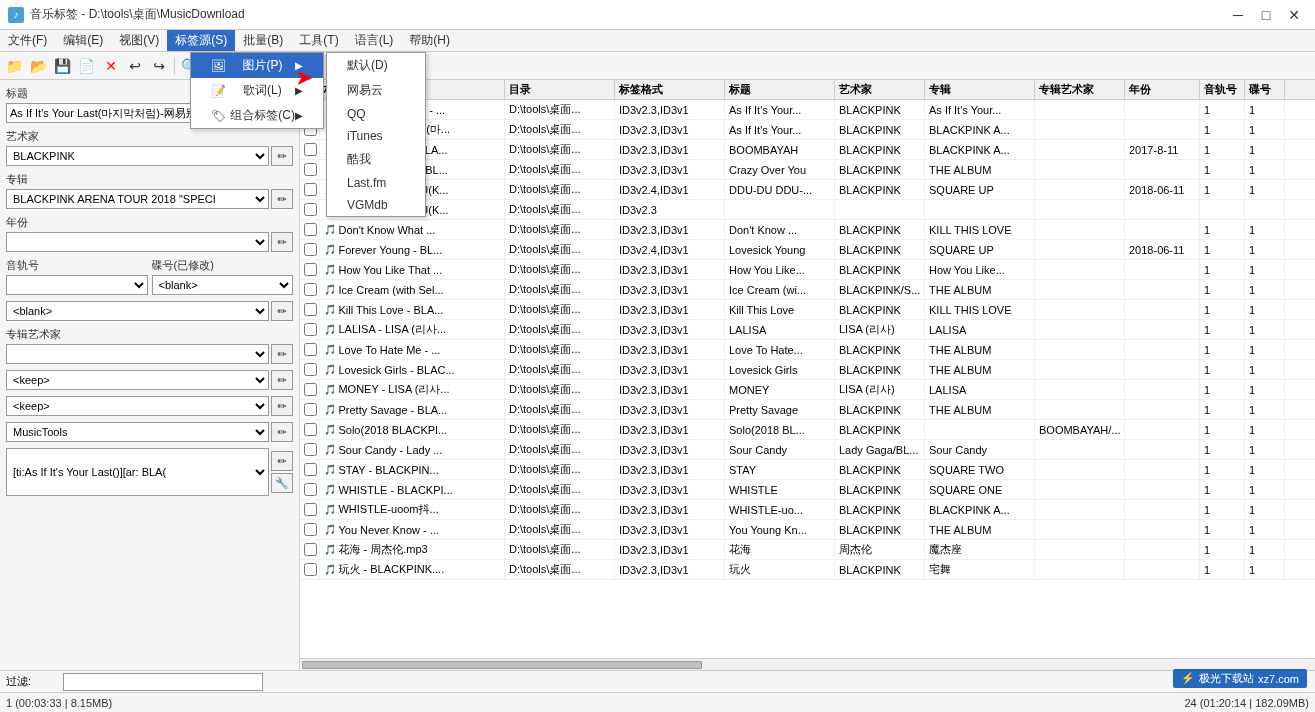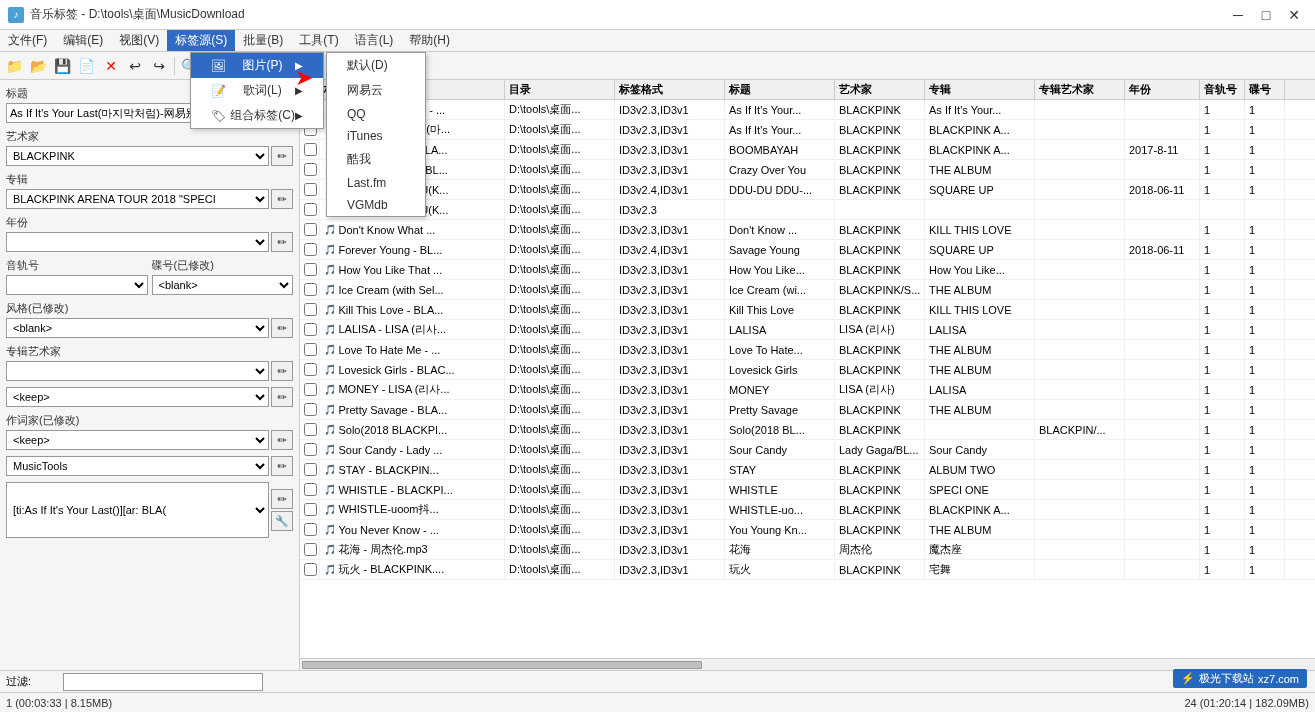--- a/index.html
+++ b/index.html
@@ -177,21 +177,20 @@
         <div class="field-label">碟号(已修改)</div>
         <div class="field-row">
           <select class="field-select">
             <option>&lt;blank&gt;</option>
           </select>
         </div>
       </div>
     </div>
 
     <div class="field-group">
-      <div class="field-label">风格(已修改)</div>
       <div class="field-row">
         <select class="field-select">
           <option>&lt;blank&gt;</option>
         </select>
         <button class="field-btn">✏</button>
       </div>
     </div>
 
     <div class="field-group">
       <div class="field-label">专辑艺术家</div>
@@ -206,41 +205,40 @@
     <div class="field-group">
       <div class="field-row">
         <select class="field-select">
           <option>&lt;keep&gt;</option>
         </select>
         <button class="field-btn">✏</button>
       </div>
     </div>
 
     <div class="field-group">
-      <div class="field-label">作词家(已修改)</div>
       <div class="field-row">
         <select class="field-select">
           <option>&lt;keep&gt;</option>
         </select>
         <button class="field-btn">✏</button>
       </div>
     </div>
 
     <div class="field-group">
       <div class="field-row">
         <select class="field-select">
           <option>MusicTools</option>
         </select>
         <button class="field-btn">✏</button>
       </div>
     </div>
 
     <div class="field-group">
       <div class="field-row">
-        <select class="field-select" style="height:56px; flex:1;">
+        <select class="field-select" style="height:48px; flex:1;">
           <option>[ti:As If It's Your Last()][ar: BLA(</option>
         </select>
         <div style="display:flex;flex-direction:column;gap:2px;">
           <button class="field-btn">✏</button>
           <button class="field-btn">🔧</button>
         </div>
       </div>
     </div>
   </div>
 
@@ -366,21 +364,21 @@
           <div class="file-cell col-trackno">1</div>
           <div class="file-cell col-diskno">1</div>
         </div>
         <div class="file-row">
           <div class="file-cell col-check">
             <input type="checkbox" style="margin: 0px;">
           </div>
           <div class="file-cell col-filename"><span style="color:#666;margin-right:2px;font-size:10px;">🎵</span>Forever Young - BL...</div>
           <div class="file-cell col-dir">D:\tools\桌面...</div>
           <div class="file-cell col-tagfmt">ID3v2.4,ID3v1</div>
-          <div class="file-cell col-title">Savage Young</div>
+          <div class="file-cell col-title">Lovesick Young</div>
           <div class="file-cell col-artist">BLACKPINK</div>
           <div class="file-cell col-album">SQUARE UP</div>
           <div class="file-cell col-albumartist"></div>
           <div class="file-cell col-year">2018-06-11</div>
           <div class="file-cell col-trackno">1</div>
           <div class="file-cell col-diskno">1</div>
         </div>
         <div class="file-row">
           <div class="file-cell col-check">
             <input type="checkbox" style="margin: 0px;">
@@ -504,21 +502,21 @@
         <div class="file-row">
           <div class="file-cell col-check">
             <input type="checkbox" style="margin: 0px;">
           </div>
           <div class="file-cell col-filename"><span style="color:#666;margin-right:2px;font-size:10px;">🎵</span>Solo(2018 BLACKPI...</div>
           <div class="file-cell col-dir">D:\tools\桌面...</div>
           <div class="file-cell col-tagfmt">ID3v2.3,ID3v1</div>
           <div class="file-cell col-title">Solo(2018 BL...</div>
           <div class="file-cell col-artist">BLACKPINK</div>
           <div class="file-cell col-album"></div>
-          <div class="file-cell col-albumartist">BLACKPIN/...</div>
+          <div class="file-cell col-albumartist">BOOMBAYAH/...</div>
           <div class="file-cell col-year"></div>
           <div class="file-cell col-trackno">1</div>
           <div class="file-cell col-diskno">1</div>
         </div>
         <div class="file-row">
           <div class="file-cell col-check">
             <input type="checkbox" style="margin: 0px;">
           </div>
           <div class="file-cell col-filename"><span style="color:#666;margin-right:2px;font-size:10px;">🎵</span>Sour Candy - Lady ...</div>
           <div class="file-cell col-dir">D:\tools\桌面...</div>
@@ -533,36 +531,36 @@
         </div>
         <div class="file-row">
           <div class="file-cell col-check">
             <input type="checkbox" style="margin: 0px;">
           </div>
           <div class="file-cell col-filename"><span style="color:#666;margin-right:2px;font-size:10px;">🎵</span>STAY - BLACKPIN...</div>
           <div class="file-cell col-dir">D:\tools\桌面...</div>
           <div class="file-cell col-tagfmt">ID3v2.3,ID3v1</div>
           <div class="file-cell col-title">STAY</div>
           <div class="file-cell col-artist">BLACKPINK</div>
-          <div class="file-cell col-album">ALBUM TWO</div>
+          <div class="file-cell col-album">SQUARE TWO</div>
           <div class="file-cell col-albumartist"></div>
           <div class="file-cell col-year"></div>
           <div class="file-cell col-trackno">1</div>
           <div class="file-cell col-diskno">1</div>
         </div>
         <div class="file-row">
           <div class="file-cell col-check">
             <input type="checkbox" style="margin: 0px;">
           </div>
           <div class="file-cell col-filename"><span style="color:#666;margin-right:2px;font-size:10px;">🎵</span>WHISTLE - BLACKPI...</div>
           <div class="file-cell col-dir">D:\tools\桌面...</div>
           <div class="file-cell col-tagfmt">ID3v2.3,ID3v1</div>
           <div class="file-cell col-title">WHISTLE</div>
           <div class="file-cell col-artist">BLACKPINK</div>
-          <div class="file-cell col-album">SPECI ONE</div>
+          <div class="file-cell col-album">SQUARE ONE</div>
           <div class="file-cell col-albumartist"></div>
           <div class="file-cell col-year"></div>
           <div class="file-cell col-trackno">1</div>
           <div class="file-cell col-diskno">1</div>
         </div>
         <div class="file-row">
           <div class="file-cell col-check">
             <input type="checkbox" style="margin: 0px;">
           </div>
           <div class="file-cell col-filename"><span style="color:#666;margin-right:2px;font-size:10px;">🎵</span>WHISTLE-uoom抖...</div>

